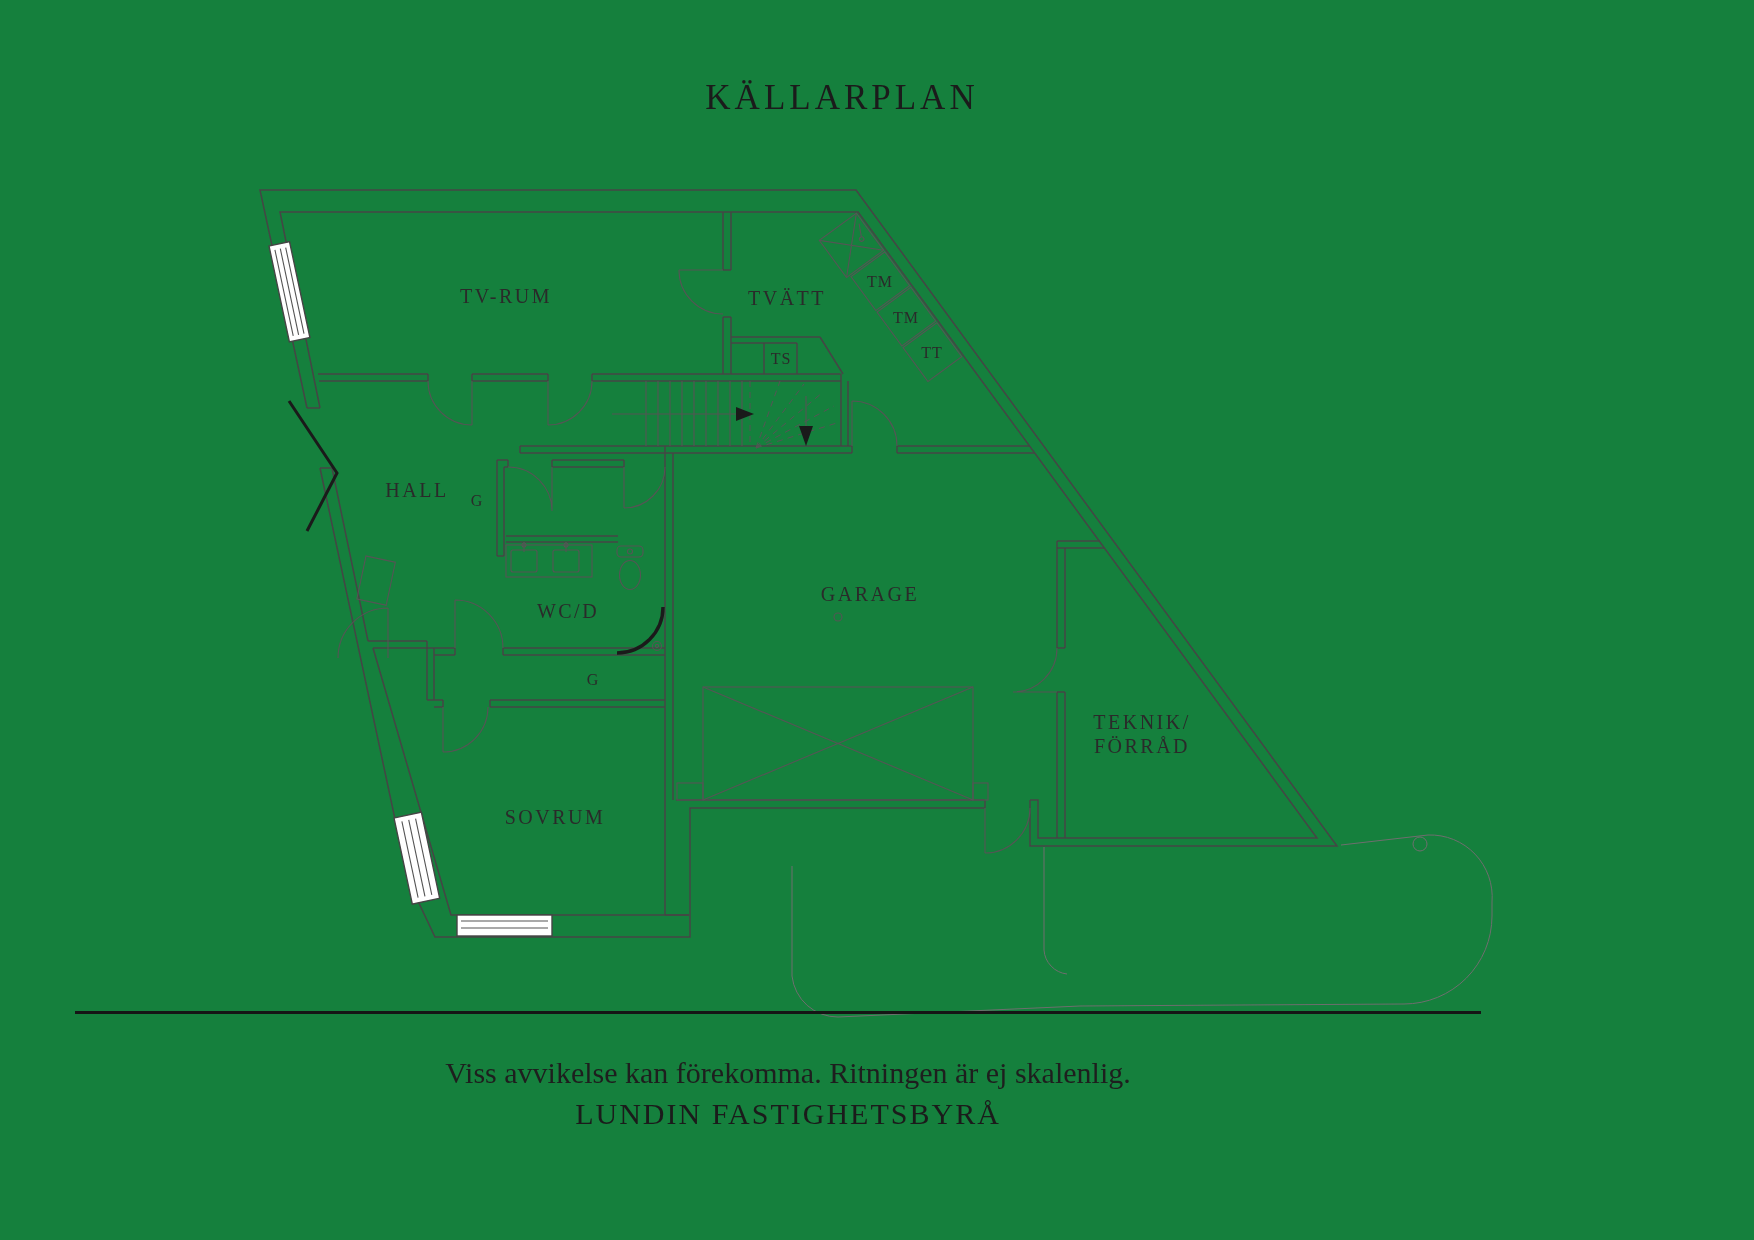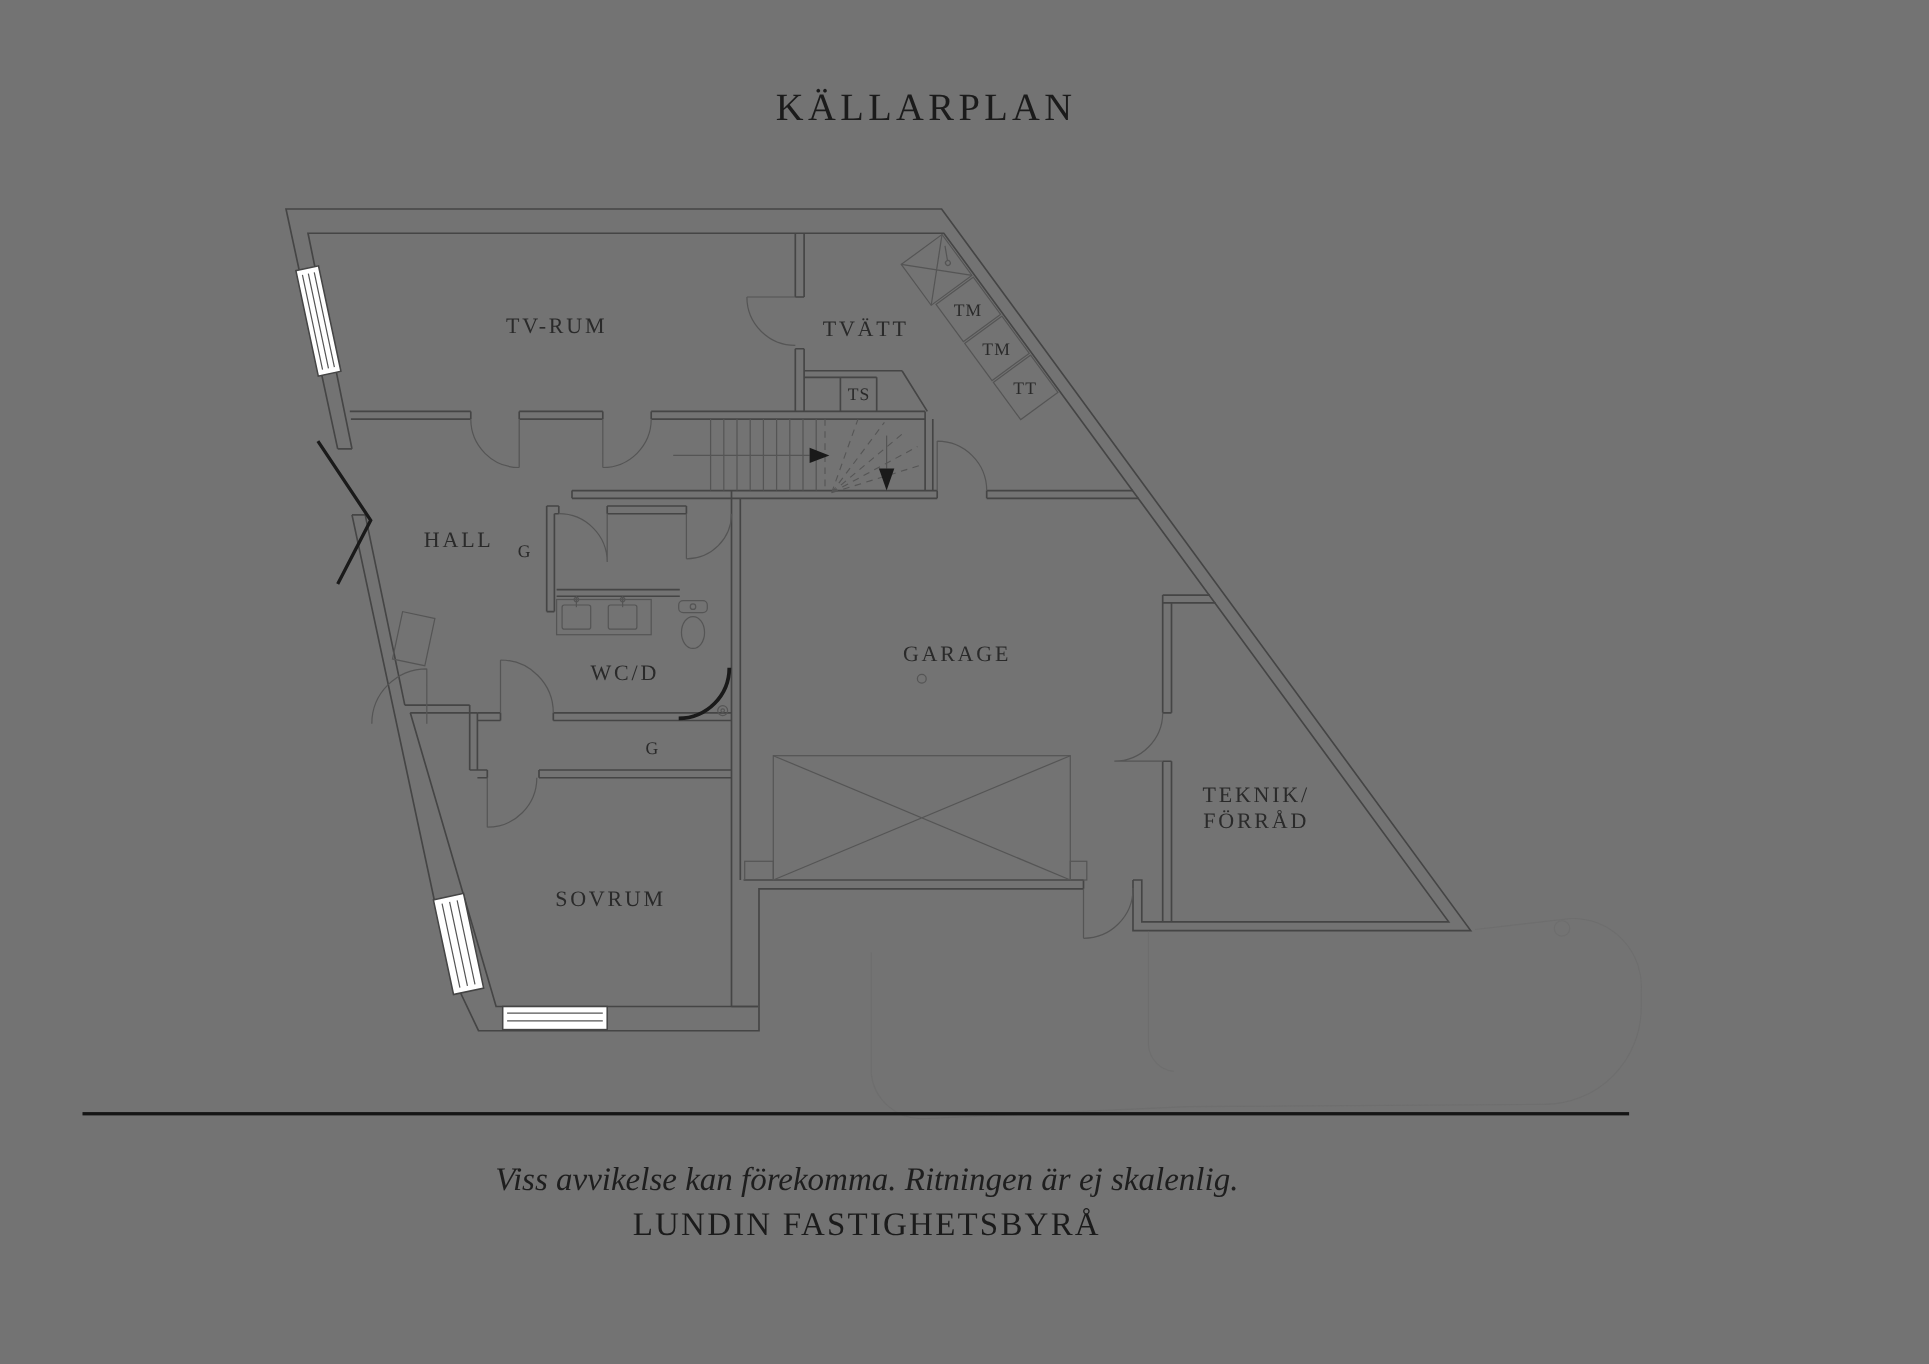--- a/index.html
+++ b/index.html
@@ -1,23 +1,23 @@
 <!DOCTYPE html>
 <html><head>
 <meta charset="utf-8">
 <style>
   html,body{margin:0;padding:0;background:#ffffff;}
-  .page{position:relative;width:1754px;height:1240px;background:#737373;overflow:hidden;
+  .page{position:relative;width:1754px;height:1240px;background:#15803d;overflow:hidden;
         font-family:"Liberation Serif", serif;color:#222;}
   .title{position:absolute;top:78px;left:0;width:1684px;text-align:center;
          font-size:35px;letter-spacing:4px;color:#1b1b1b;}
   .plan-svg{position:absolute;top:0;left:0;}
   .rule{position:absolute;top:1011px;left:75px;width:1406px;height:3px;background:#151515;}
   .disclaimer{position:absolute;top:1056px;left:0;width:1576px;text-align:center;
-              font-style:italic;font-size:30px;color:#1e1e1e;}
+              font-size:30px;color:#1e1e1e;}
   .agency{position:absolute;top:1097px;left:0;width:1576px;text-align:center;
           font-size:30px;letter-spacing:2px;color:#1b1b1b;}
   svg text{font-family:"Liberation Serif", serif;fill:#2a2a2a;text-anchor:middle;}
   .room{font-size:20px;letter-spacing:2.5px;}
   .small{font-size:16px;letter-spacing:1px;}
   .w{stroke:#454545;stroke-width:1.5;fill:none;}
   .f{stroke:#555;stroke-width:1.1;fill:none;}
   .thin{stroke:#6e6e6e;stroke-width:1;fill:none;}
   .dark{stroke:#1a1a1a;fill:none;}
   .dash{stroke:#555;stroke-width:1;fill:none;stroke-dasharray:6 5;}

